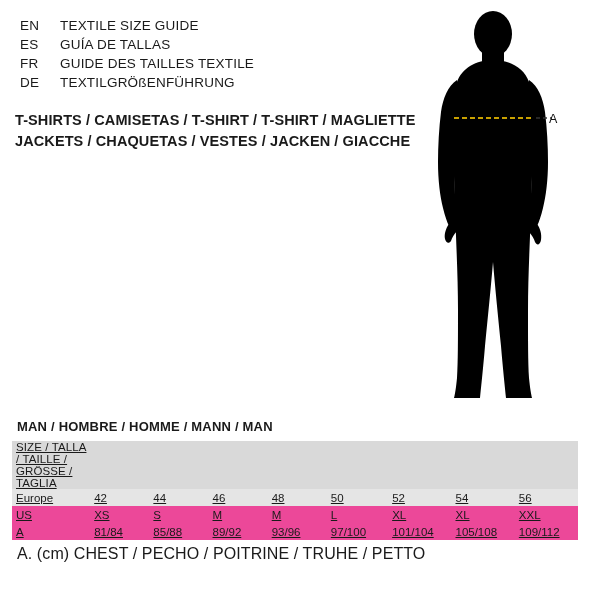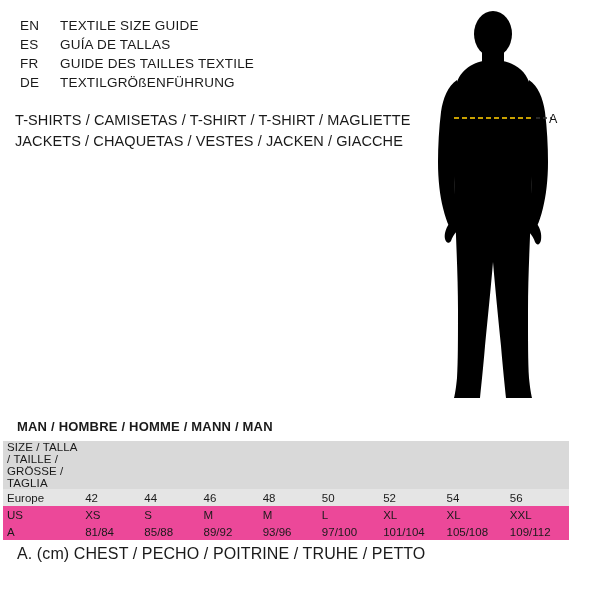--- a/index.html
+++ b/index.html
@@ -47,21 +47,21 @@
 
   
   .garment-block {
     position: absolute;
     left: 15px;
     top: 110px;
     width: 420px;
   }
   .garment-line {
     font-size: 14.5px;
-    font-weight: normal;
+    font-weight: bold;
     line-height: 21px;
     letter-spacing: 0.1px;
   }
 
   
   .figure-wrap {
     position: absolute;
     left: 400px;
     top: 10px;
     width: 200px;
@@ -83,25 +83,26 @@
   .table-title {
     position: absolute;
     left: 17px;
     top: 419px;
     font-size: 13px;
     font-weight: bold;
     letter-spacing: 0.2px;
   }
   table.size-table {
     position: absolute;
-    left: 3px;
+    left: 12px;
     top: 441px;
     width: 566px;
     border-collapse: collapse;
     font-size: 11.5px;
+    text-decoration: underline;
   }
   table.size-table th,
   table.size-table td {
     padding: 0;
     height: 17px;
     text-align: left;
     font-weight: normal;
     vertical-align: middle;
   }
   table.size-table thead th {

